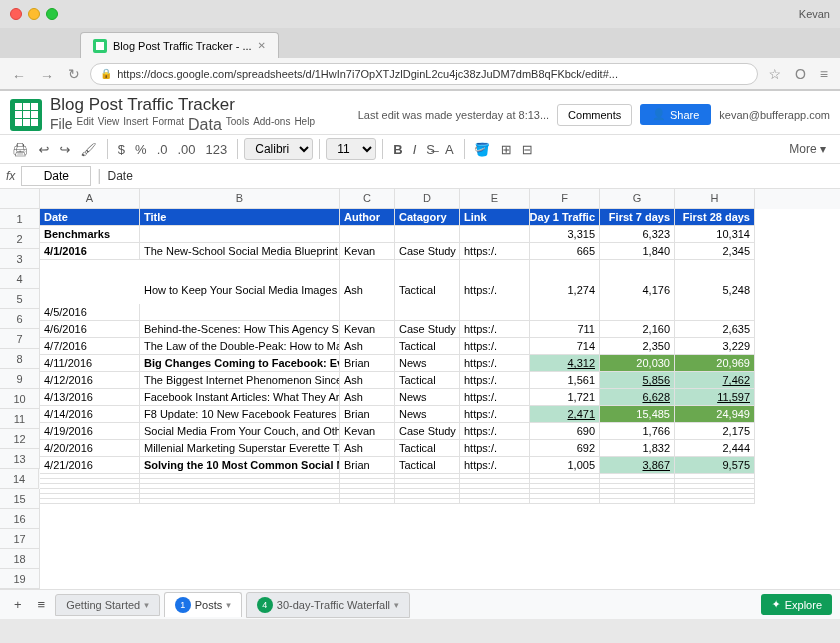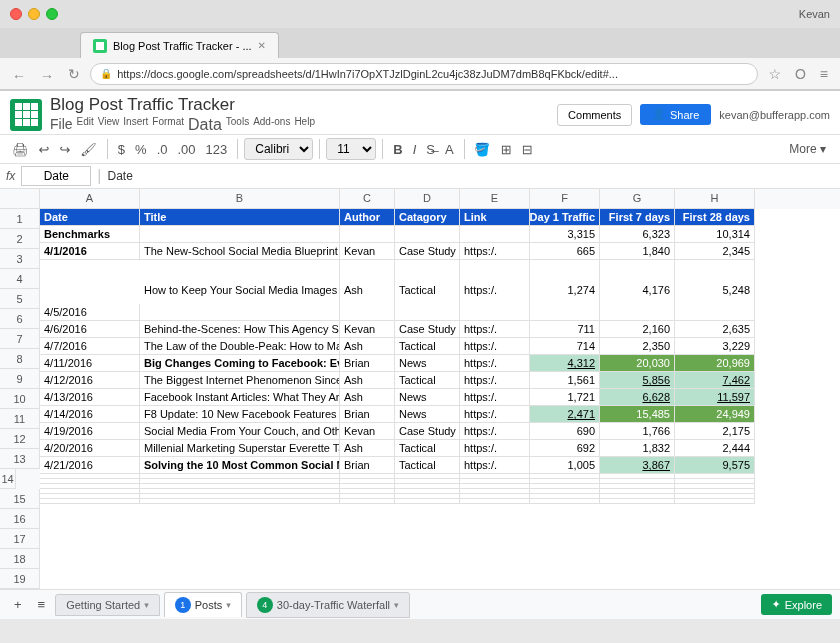--- a/index.html
+++ b/index.html
@@ -133,20 +133,21 @@
           <span style="font-size:10px; color:#555; cursor:pointer;">Insert</span>
           <span style="font-size:10px; color:#555; cursor:pointer;">Format</span>
           <span style="font-size:16px; color:#555; cursor:pointer;">Data</span>
           <span style="font-size:10px; color:#555; cursor:pointer;">Tools</span>
           <span style="font-size:10px; color:#555; cursor:pointer;">Add-ons</span>
           <span style="font-size:10px; color:#555; cursor:pointer;">Help</span>
         </div>
       </div>
     </div>
     <div class="sheets-header-right">
+      <span>Last edit was made yesterday at 8:13...</span>
       <button class="btn-comments">Comments</button>
       <button class="btn-share">
         <span>👤</span>
         <span>Share</span>
       </button>
       <span style="font-size:11px; color:#555;">kevan@bufferapp.com</span>
     </div>
   </div>
 
   <div class="toolbar">
@@ -200,21 +201,21 @@
         <div class="row-header" style="height:20px; width:40px;">4</div>
         <div class="row-header" style="height:20px; width:40px;">5</div>
         <div class="row-header" style="height:20px; width:40px;">6</div>
         <div class="row-header" style="height:20px; width:40px;">7</div>
         <div class="row-header" style="height:20px; width:40px;">8</div>
         <div class="row-header" style="height:20px; width:40px;">9</div>
         <div class="row-header" style="height:20px; width:40px;">10</div>
         <div class="row-header" style="height:20px; width:40px;">11</div>
         <div class="row-header" style="height:20px; width:40px;">12</div>
         <div class="row-header" style="height:20px; width:40px;">13</div>
-        <div class="row-header" style="height:20px; width:16px;">14</div>
+        <div class="row-header" style="height:20px; width:39px;">14</div>
         <div class="row-header" style="height:20px; width:40px;">15</div>
         <div class="row-header" style="height:20px; width:40px;">16</div>
         <div class="row-header" style="height:20px; width:40px;">17</div>
         <div class="row-header" style="height:20px; width:40px;">18</div>
         <div class="row-header" style="height:20px; width:40px;">19</div>
       </div>
 
       <div style="flex:1; overflow:hidden;">
 
         <div style="display:flex; background:#f8f9fa; height:20px;">

